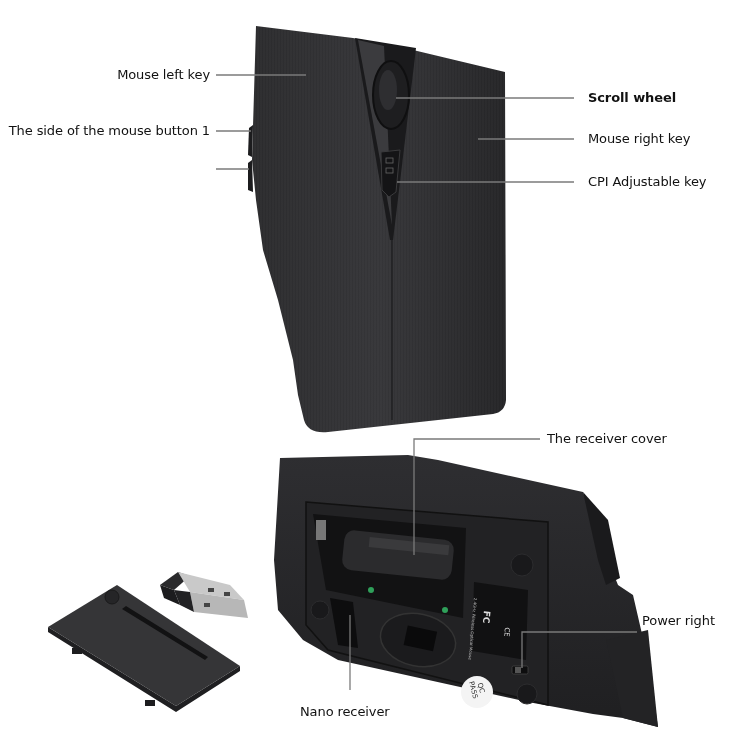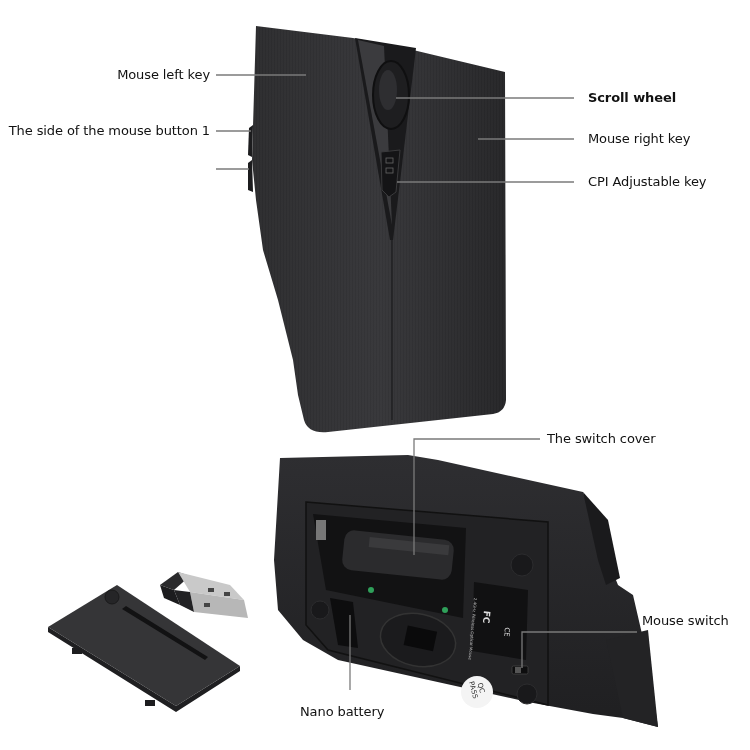--- a/index.html
+++ b/index.html
@@ -119,23 +119,23 @@
     </g>
   </svg>
 
   <div class="label right" style="right:548px; top:67px;">Mouse left key</div>
   <div class="label right" style="right:548px; top:123px;padding-left:6px;">The side of the mouse button 1</div>
 
   <div class="label" style="left:580px; top:90px;font-weight:bold;">Scroll wheel</div>
   <div class="label" style="left:580px; top:131px;text-align:right;">Mouse right key</div>
   <div class="label" style="left:580px; top:174px;text-align:right;">CPI Adjustable key</div>
 
-  <div class="label" style="left:539px; top:431px;">The switch cover</div>
-  <div class="label" style="left:634px; top:613px;">Mouse switch</div>
-  <div class="label" style="left:292px; top:704px;">Nano battery</div>
+  <div class="label" style="left:539px; top:431px;">The receiver cover</div>
+  <div class="label" style="left:634px; top:613px;">Power right</div>
+  <div class="label" style="left:292px; top:704px;">Nano receiver</div>
 
   <div style="position:absolute; left:457px; top:681px; width:24px; text-align:center; font-size:7px; line-height:8px; color:#333; transform:rotate(75deg);">
     <div>QC</div>
     <div>PASS</div>
   </div>
 
   <div style="position:absolute; left:470px; top:598px; font-size:4px; color:#bbb; transform:rotate(95deg); transform-origin:left top; white-space:nowrap;">2.4GHz Wireless Optical Mouse</div>
   <div style="position:absolute; left:472px; top:612px; font-size:9px; font-weight:bold; color:#ddd; transform:rotate(95deg);">FC</div>
   <div style="position:absolute; left:494px; top:628px; font-size:7px; color:#ddd; transform:rotate(95deg);">CE</div>
 </div>

